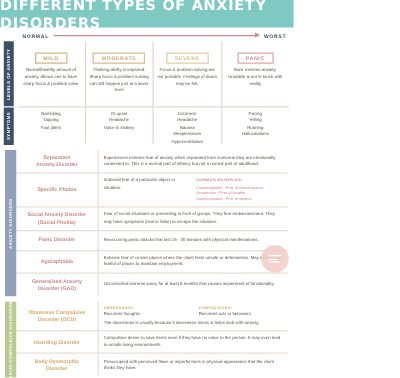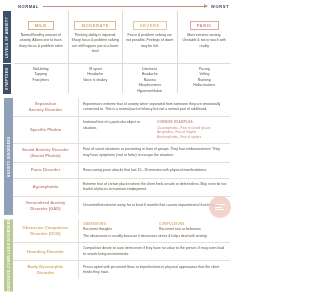--- a/index.html
+++ b/index.html
@@ -153,20 +153,23 @@
     height:1px; background:#fff; margin:1.4px 0; border-radius:1px;
   }
   .blob .lines div:nth-child(2){ width:72%; }
   .blob .lines div:nth-child(3){ width:88%; }
 </style>
 </head>
 <body>
 
 <div class="page">
 
+  <div class="title-bar">
+    <div class="title">DIFFERENT TYPES OF ANXIETY DISORDERS</div>
+  </div>
 
   <div class="scale-row">
     <span class="scale-label">NORMAL</span>
     <span class="scale-line"></span>
     <span class="scale-label">WORST</span>
   </div>
 
   <div class="matrix">
     <div class="vlabels">
       <div class="vlabel levels">LEVELS OF ANXIETY</div>

